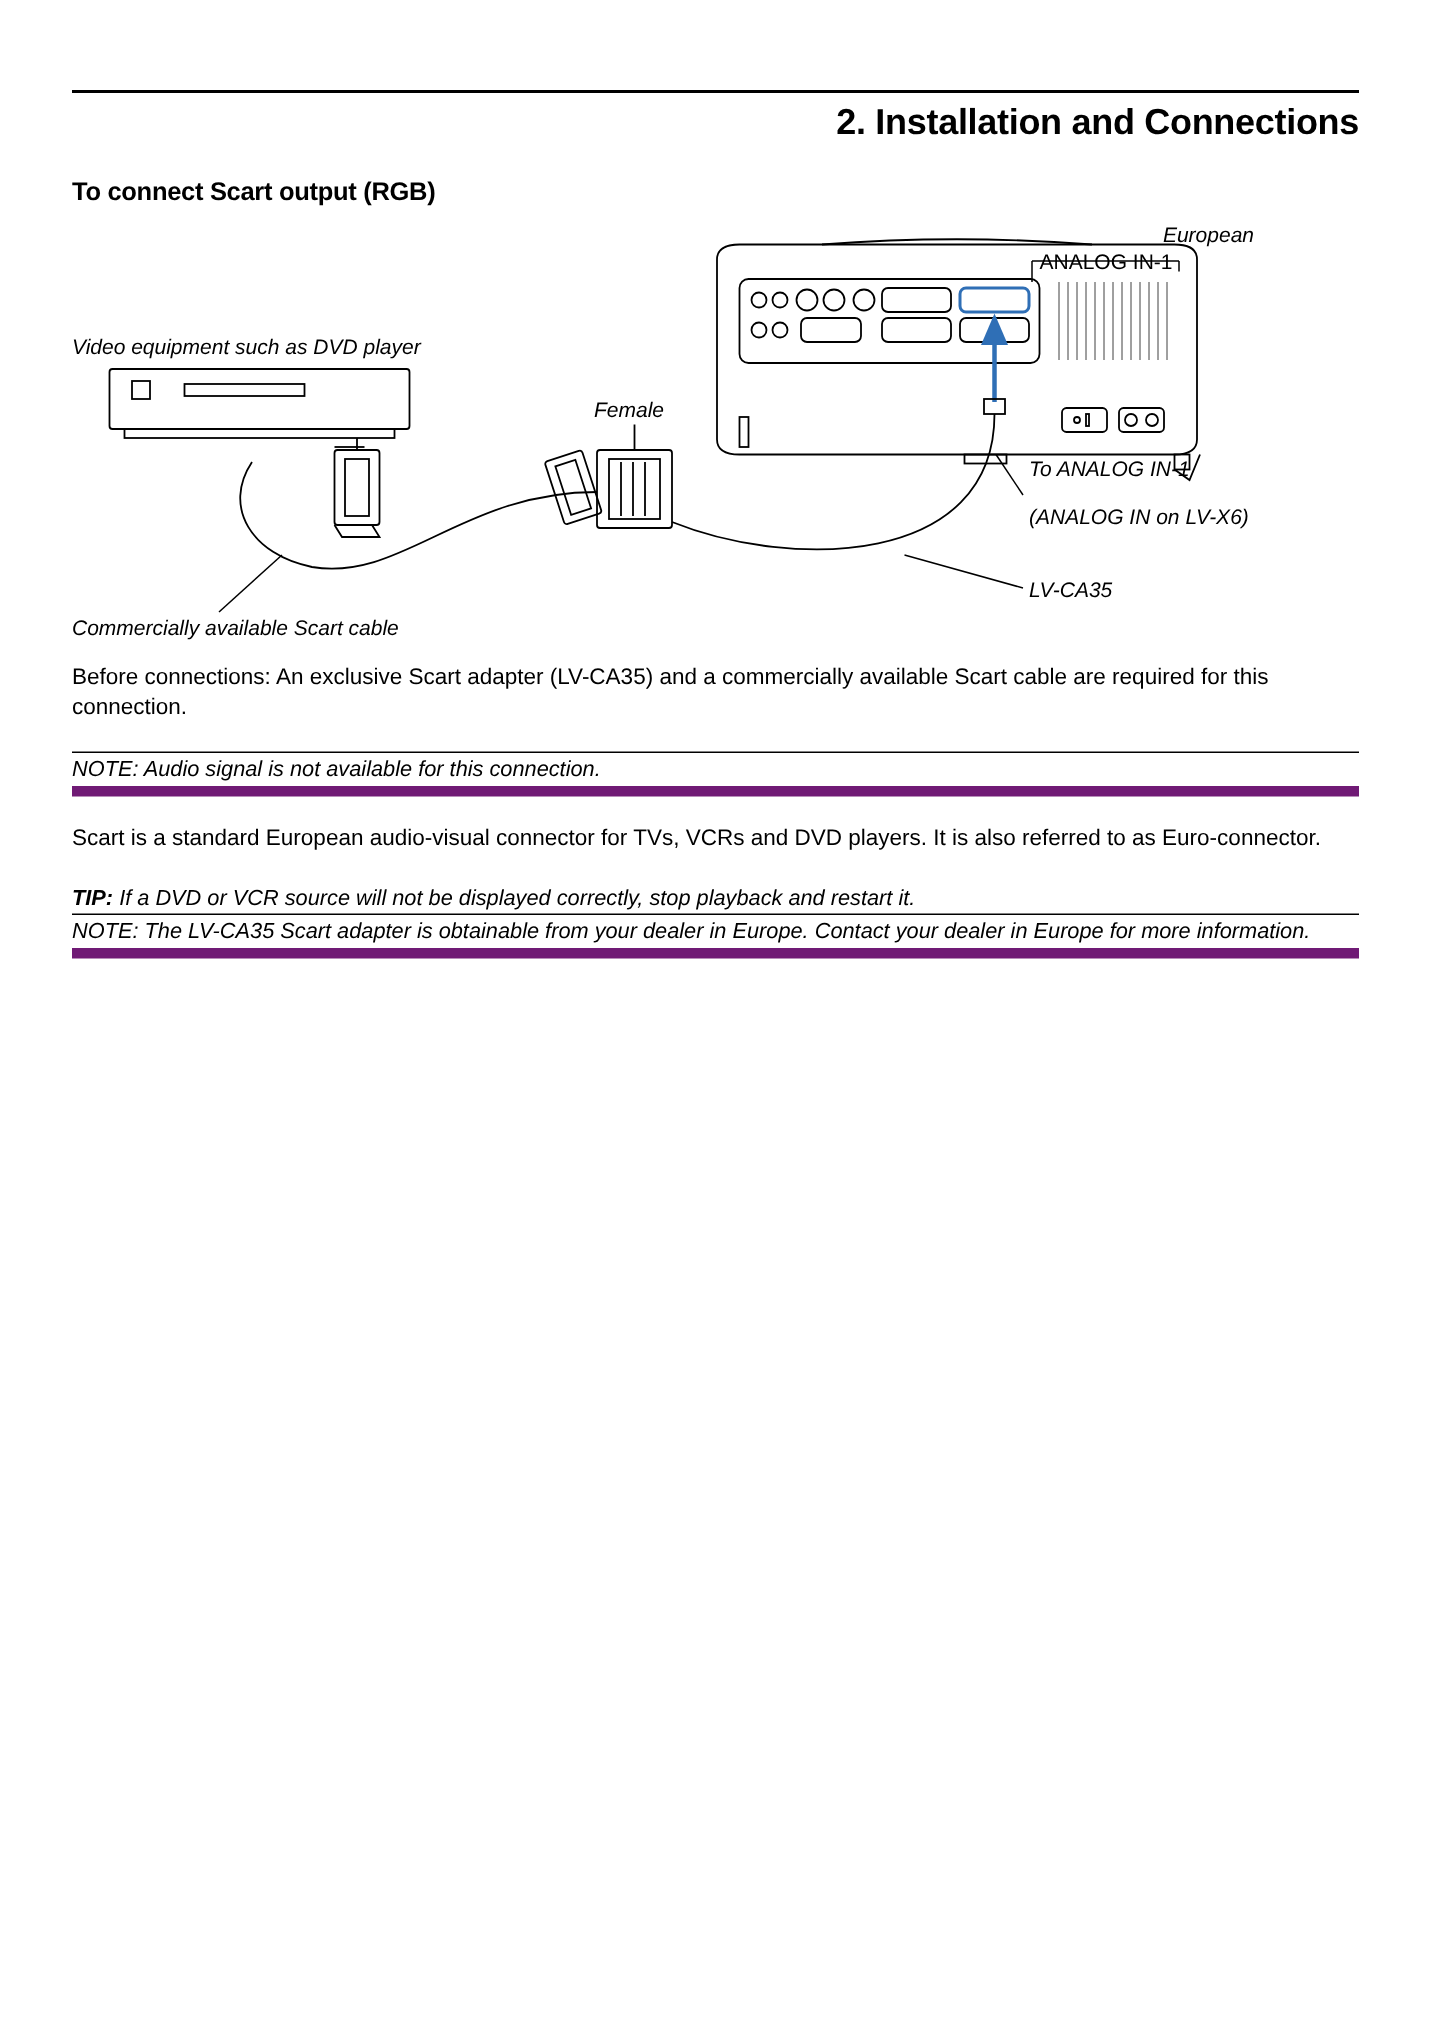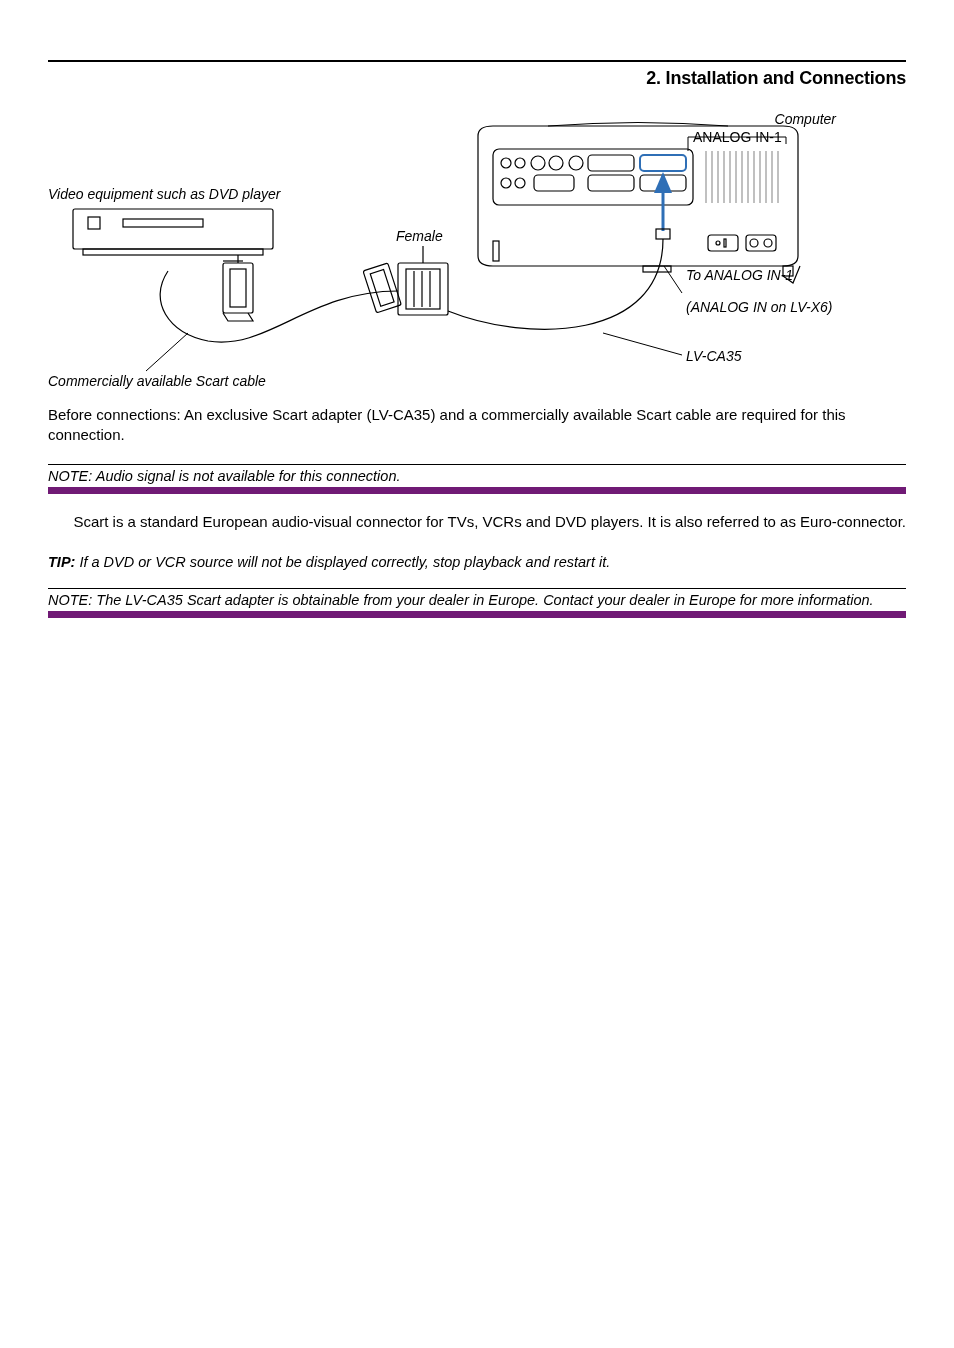--- a/index.html
+++ b/index.html
@@ -1,42 +1,43 @@
 <!DOCTYPE html>
 <html><head>
 <meta charset="utf-8">
 <style>
   * { box-sizing: border-box; margin: 0; padding: 0; }
   html, body { width: 954px; height: 1348px; background: #fff; font-family: Arial, Helvetica, sans-serif; color: #000; }
   .page { position: relative; width: 954px; height: 1348px; padding: 60px 48px 40px 48px; }
   .top-line { border-top: 2px solid #000; margin-bottom: 6px; }
-  .chapter-title { text-align: right; font-weight: 900; font-size: 18px; font-family: Arial, Helvetica, sans-serif; margin-bottom: 22px; letter-spacing: -0.2px; }
+  .chapter-title { text-align: right; font-weight: 900; font-size: 24px; font-family: Arial, Helvetica, sans-serif; margin-bottom: 22px; letter-spacing: -0.2px; }
   .section-title { font-weight: 900; font-size: 17px; margin-bottom: 10px; letter-spacing: -0.2px; }
   .diagram { position: relative; width: 100%; height: 280px; }
   .diagram svg { position: absolute; top: 0; left: 0; }
   .lbl { position: absolute; font-style: italic; font-size: 14px; font-family: Arial, Helvetica, sans-serif; }
   .lbl-plain { position: absolute; font-size: 14px; font-family: Arial, Helvetica, sans-serif; }
   .body-text { font-size: 15px; line-height: 1.35; margin-top: 14px; }
   .note-box { border-top: 1px solid #000; border-bottom: 7px solid #701a75; padding: 3px 0; margin: 18px 0; font-style: italic; font-size: 14.5px; }
   .menu-text { font-size: 15px; line-height: 1.35; margin-top: 18px; }
   .tip-text { font-size: 14.5px; margin-top: 22px; }
   .tip-text .tip-label { font-weight: bold; font-style: italic; }
   .tip-text .tip-body { font-style: italic; }
   .page-number { position: absolute; bottom: 60px; left: 0; width: 100%; text-align: center; font-weight: bold; font-size: 17px; }
 </style>
 </head>
 <body>
 
 <div class="page">
   <div class="top-line"></div>
   <div class="chapter-title">2. Installation and Connections</div>
+  <div class="section-title">To connect Scart output (RGB)</div>
 
   <div class="diagram">
 
-    <span class="lbl" style="right:70px; top:0;">Computer</span>
+    <span class="lbl" style="right:70px; top:0;">European</span>
     <span class="lbl-plain" style="left:645px; top:18px;">ANALOG IN-1</span>
     <span class="lbl" style="left:0; top:75px;">Video equipment such as DVD player</span>
     <span class="lbl" style="left:348px; top:117px;">Female</span>
     <span class="lbl" style="left:638px; top:156px;">To ANALOG IN-1</span>
     <span class="lbl" style="left:638px; top:188px;">(ANALOG IN on LV-X6)</span>
     <span class="lbl" style="left:638px; top:237px;">LV-CA35</span>
     <span class="lbl" style="left:0; top:262px;">Commercially available Scart cable</span>
 
     <svg width="858" height="280" viewBox="0 0 858 280">
       <defs>
@@ -148,21 +149,21 @@
 
         <line x1="98" y1="260" x2="140" y2="222"></line>
       </g>
     </svg>
   </div>
 
   <p class="body-text">Before connections: An exclusive Scart adapter (LV-CA35) and a commercially available Scart cable are required for this connection.</p>
 
   <div class="note-box">NOTE: Audio signal is not available for this connection.</div>
 
-  <p class="menu-text" style="margin-top:2px;text-align:right;">Scart is a standard European audio-visual connector for TVs, VCRs and DVD players. It is also referred to as Euro-connector.</p>
+  <p class="menu-text" style="margin-top:2px;">Scart is a standard European audio-visual connector for TVs, VCRs and DVD players. It is also referred to as Euro-connector.</p>
 
   <p class="tip-text">
     <span class="tip-label">TIP:</span><span class="tip-body"> If a DVD or VCR source will not be displayed correctly, stop playback and restart it.</span>
   </p>
 
-  <div class="note-box" style="margin-top:18px;">NOTE: The LV-CA35 Scart adapter is obtainable from your dealer in Europe. Contact your dealer in Europe for more information.</div>
+  <div class="note-box" style="margin-top:2px;">NOTE: The LV-CA35 Scart adapter is obtainable from your dealer in Europe. Contact your dealer in Europe for more information.</div>
 
 </div>
 
 </body></html>

